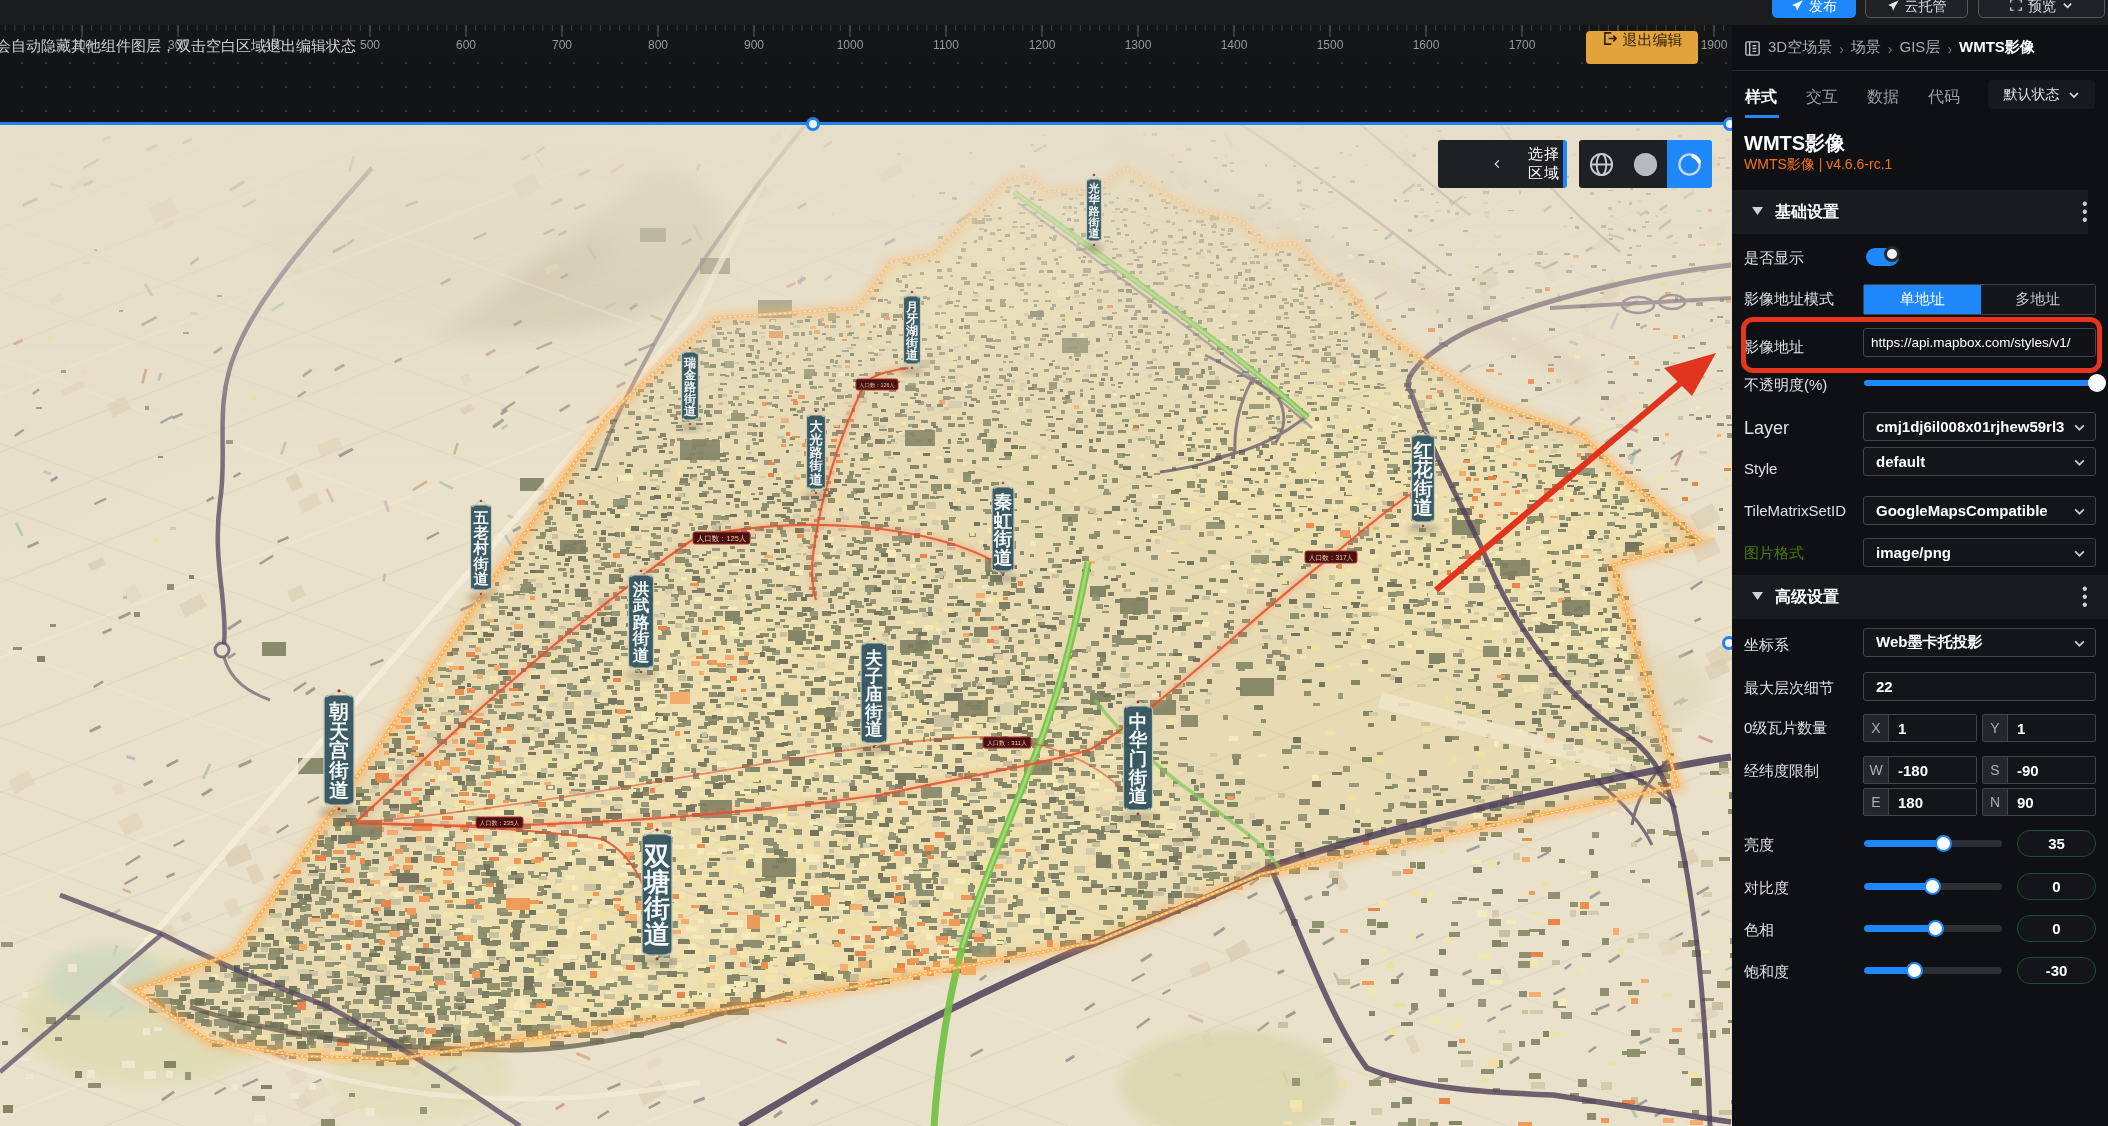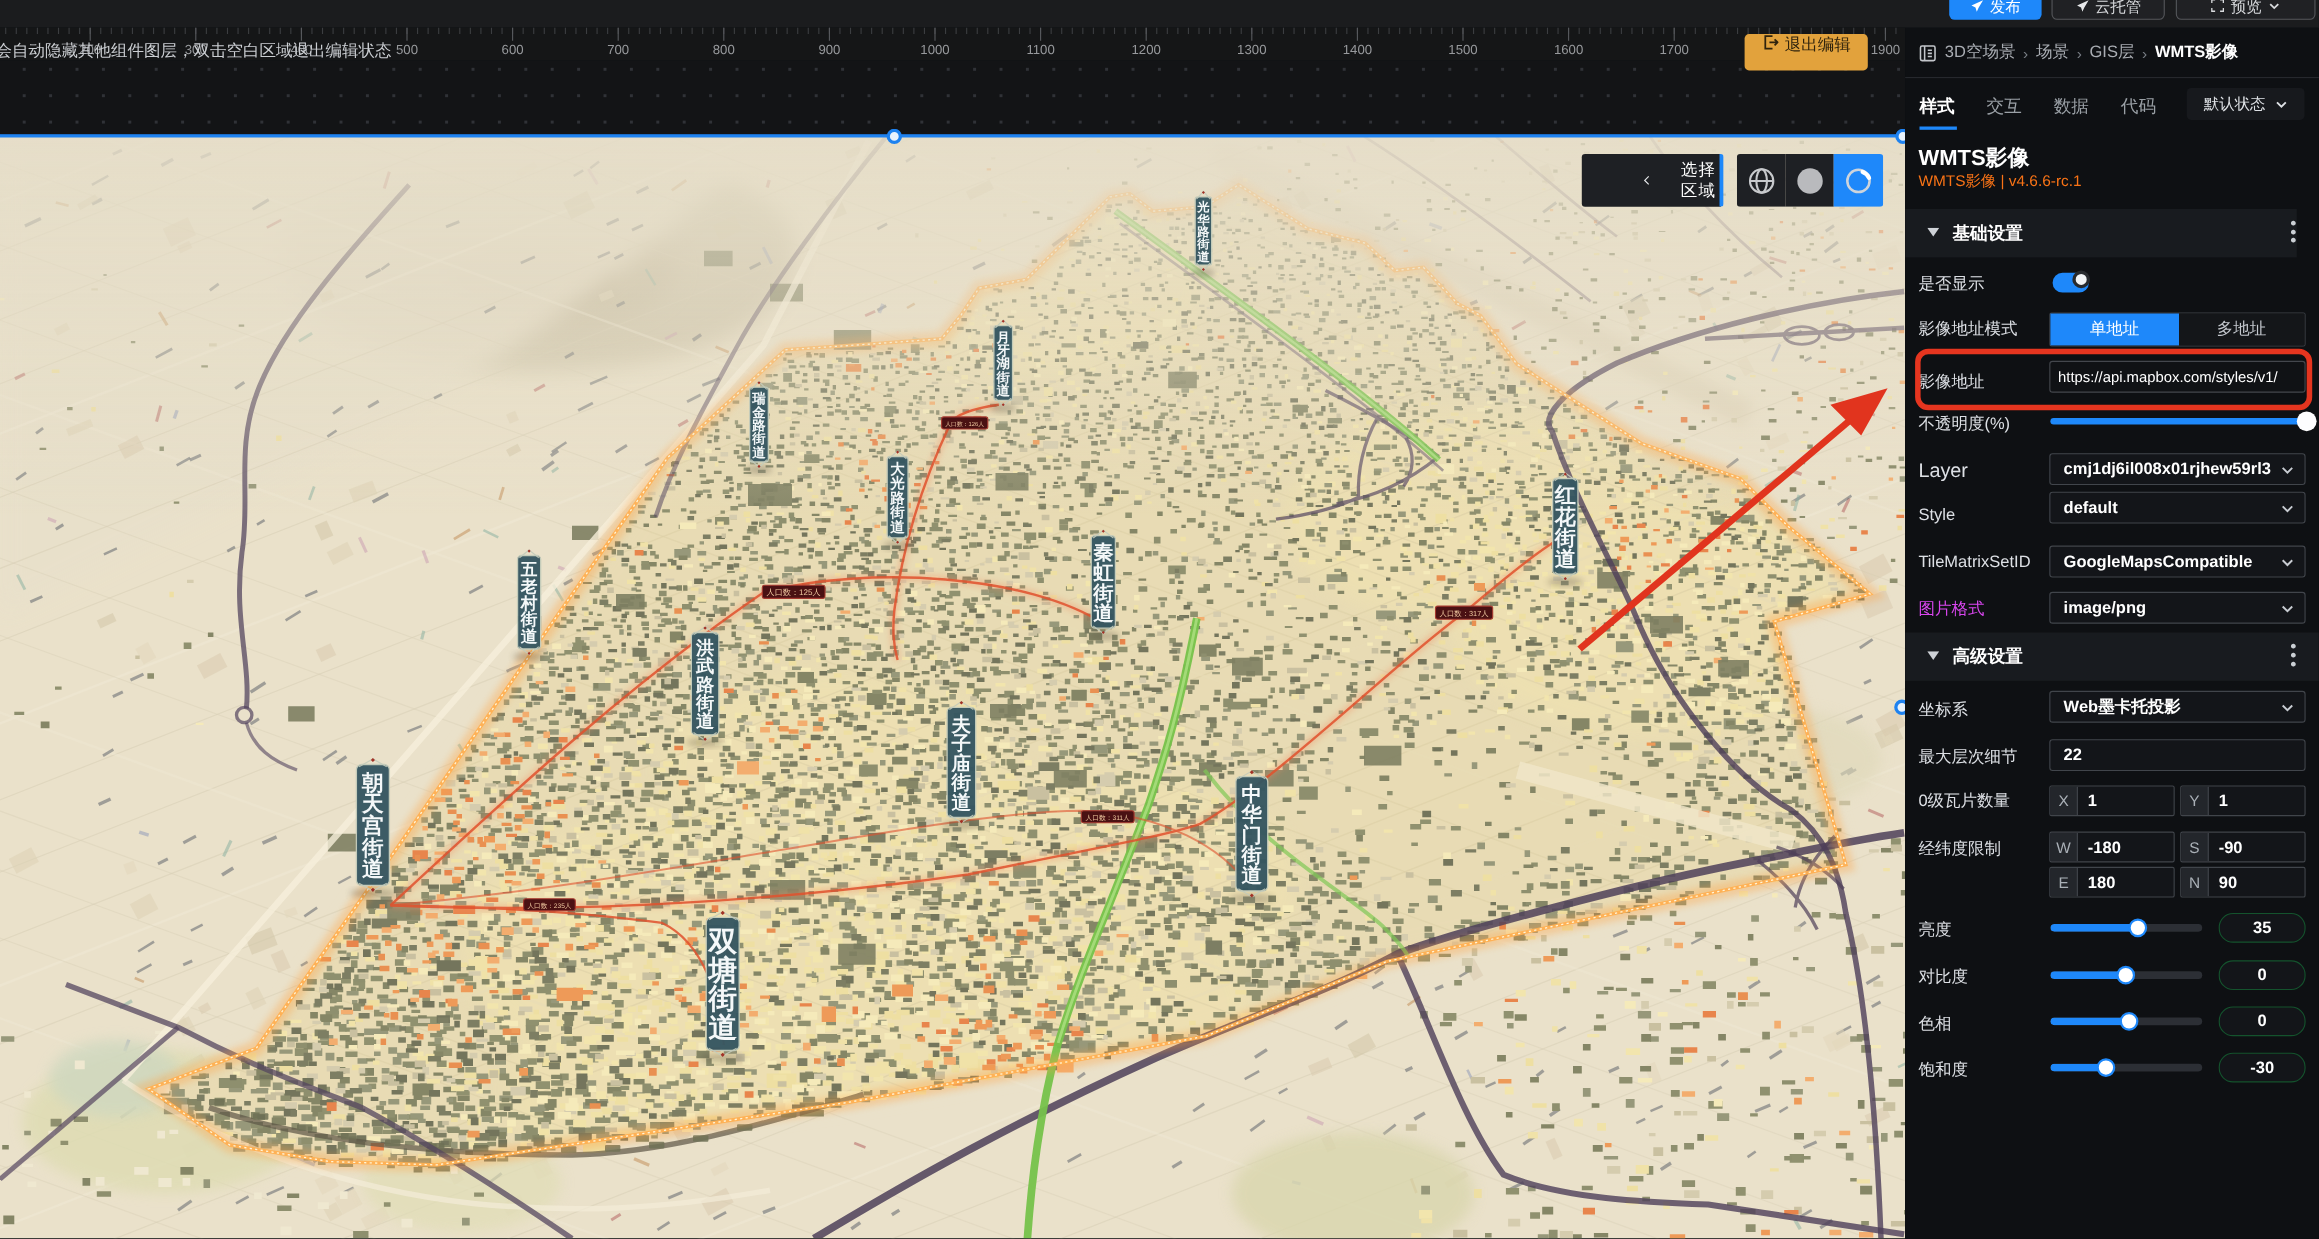--- a/index.html
+++ b/index.html
@@ -1188,21 +1188,21 @@
     <div class="abs" style="left:12px;top:435px;font-size:15px;color:#dde0e5;">Style</div>
     <div class="abs sel" style="left:131px;top:422px;">default<svg class="chev" width="13" height="13" viewBox="0 0 12 12" fill="none" stroke="#c8ccd2" stroke-width="1.6">
           <path d="M2 4l4 4 4-4"></path>
         </svg></div>
 
     <div class="abs" style="left:12px;top:477px;font-size:15px;color:#dde0e5;">TileMatrixSetID</div>
     <div class="abs sel" style="left:131px;top:471px;">GoogleMapsCompatible<svg class="chev" width="13" height="13" viewBox="0 0 12 12" fill="none" stroke="#c8ccd2" stroke-width="1.6">
           <path d="M2 4l4 4 4-4"></path>
         </svg></div>
 
-    <div class="abs" style="left:12px;top:519px;font-size:15px;color:#d946ef;">图片格式</div>
+    <div class="abs" style="left:12px;top:519px;font-size:15px;color:#4d7c0f;">图片格式</div>
     <div class="abs sel" style="left:131px;top:513px;">image/png<svg class="chev" width="13" height="13" viewBox="0 0 12 12" fill="none" stroke="#c8ccd2" stroke-width="1.6">
           <path d="M2 4l4 4 4-4"></path>
         </svg></div>
 
     <div class="abs" style="left:0;top:550px;width:376px;height:44px;background:#181b1f;">
       <svg class="abs" style="left:20px;top:17px;" width="11" height="9" viewBox="0 0 11 9">
           <path d="M0 0h11L5.5 8z" fill="#ced2d7"></path>
         </svg>
       <b class="abs" style="left:43px;top:12px;font-size:16px;color:#fff;">高级设置</b>
       <div class="abs" style="left:350px;top:10px;color:#cbd0d5;font-size:16px;line-height:8px;">•<br>•<br>•</div>

